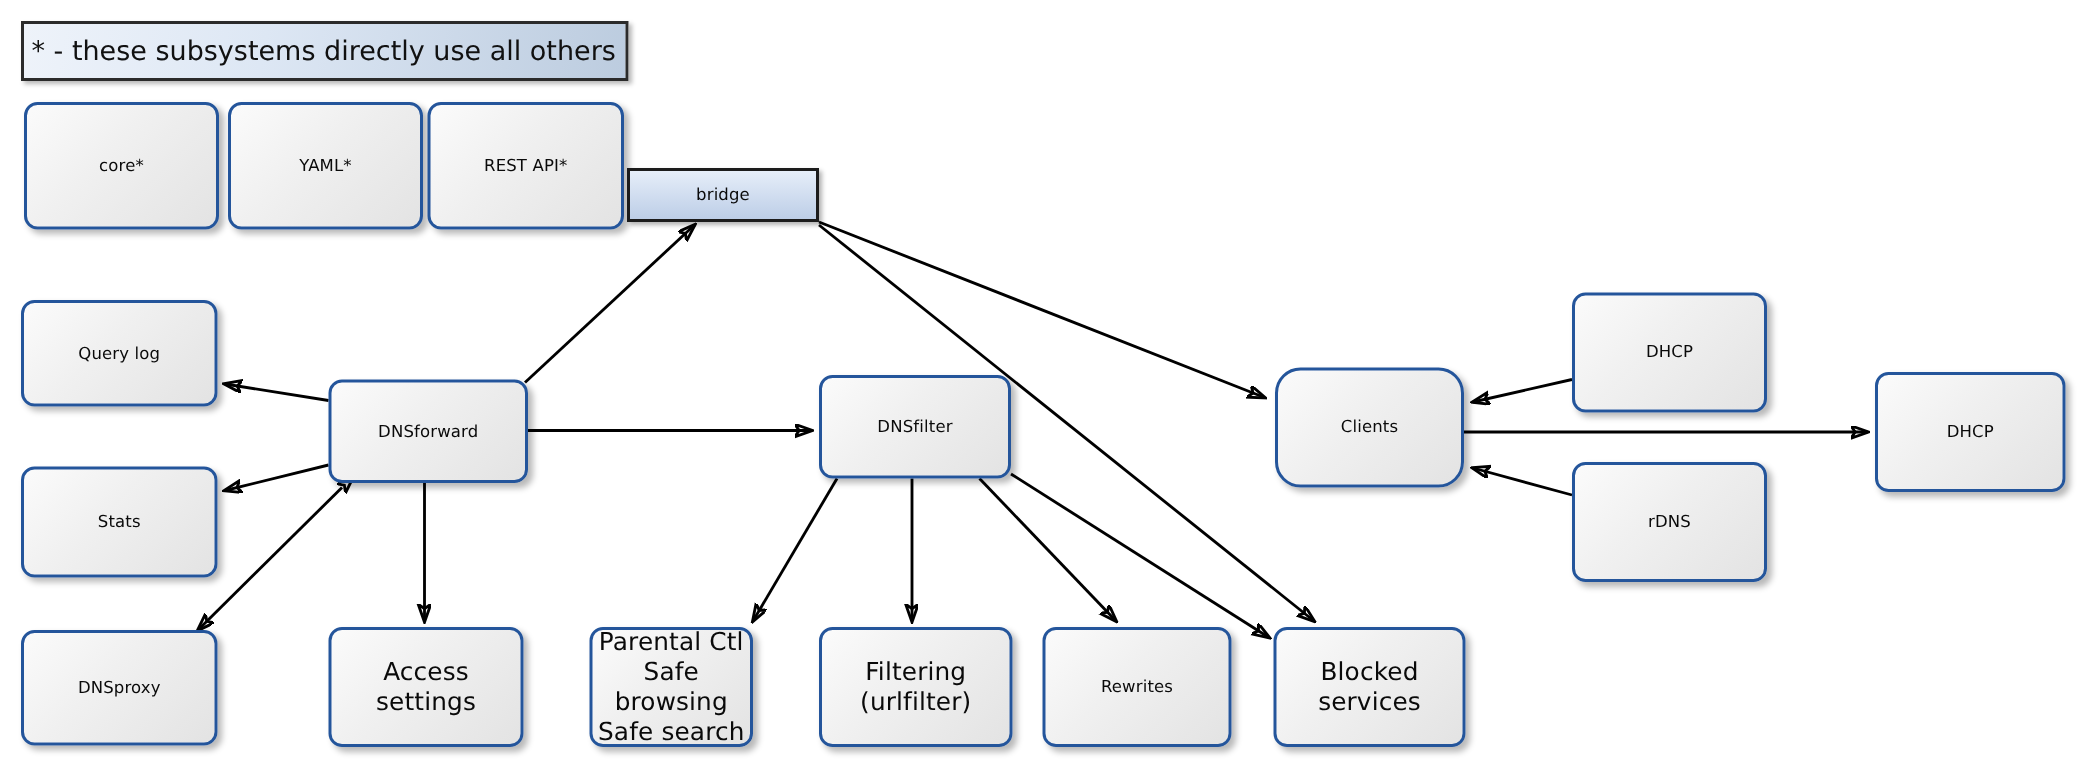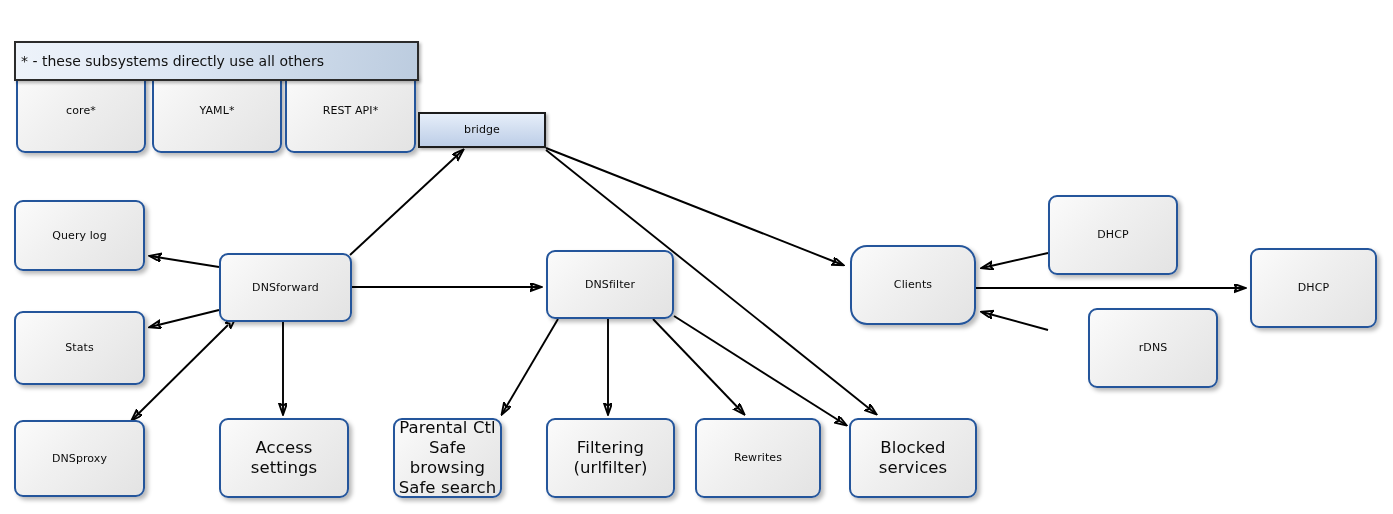--- a/index.html
+++ b/index.html
@@ -38,23 +38,22 @@
   
   .legend{
     position:absolute;
     box-sizing:border-box;
     border:2px solid #2b2b2b;
     border-radius:0;
     background:linear-gradient(100deg,#eef3fa 0%,#dde7f4 40%,#bcccdf 100%);
     box-shadow:2px 2px 3px rgba(0,0,0,0.28);
     display:flex;align-items:center;
     padding-left:5px;
-    font-size:14px;color:#111;
+    font-size:18px;color:#111;
     z-index:4;
-    margin-top:27px;
   }
 
   
   svg#edges{position:absolute;left:0;top:0;width:1393px;height:514px;z-index:1;}
   svg#edges line, svg#edges path{stroke:#000;stroke-width:1.9;fill:none;}
 </style>
 </head>
 <body>
 
 <div id="stage">
@@ -102,21 +101,21 @@
       <div class="node multiline" style="left: 393px; top: 418px; width: 109px; height: 80px;"><span>Parental Ctl
 Safe browsing
 Safe search</span></div>
       <div class="node multiline" style="left: 546px; top: 418px; width: 129px; height: 80px;"><span>Filtering
 (urlfilter)</span></div>
       <div class="node" style="left: 695px; top: 418px; width: 126px; height: 80px;"><span>Rewrites</span></div>
       <div class="node multiline" style="left: 849px; top: 418px; width: 128px; height: 80px;"><span>Blocked
 services</span></div>
       <div class="node" style="left: 850px; top: 245px; width: 126px; height: 80px; border-radius: 17px;"><span>Clients</span></div>
       <div class="node" style="left: 1048px; top: 195px; width: 130px; height: 80px;"><span>DHCP</span></div>
-      <div class="node" style="left: 1048px; top: 308px; width: 130px; height: 80px; margin-left: 40px;"><span>rDNS</span></div>
+      <div class="node" style="left: 1048px; top: 308px; width: 130px; height: 80px;"><span>rDNS</span></div>
       <div class="node" style="left: 1250px; top: 248px; width: 127px; height: 80px;"><span>DHCP</span></div>
     </div>
 
   <div class="legend" style="left:14px; top:14px; width:405px; height:40px;">
     <span>* - these subsystems directly use all others</span>
   </div>
 
 </div>
 
 </body></html>

